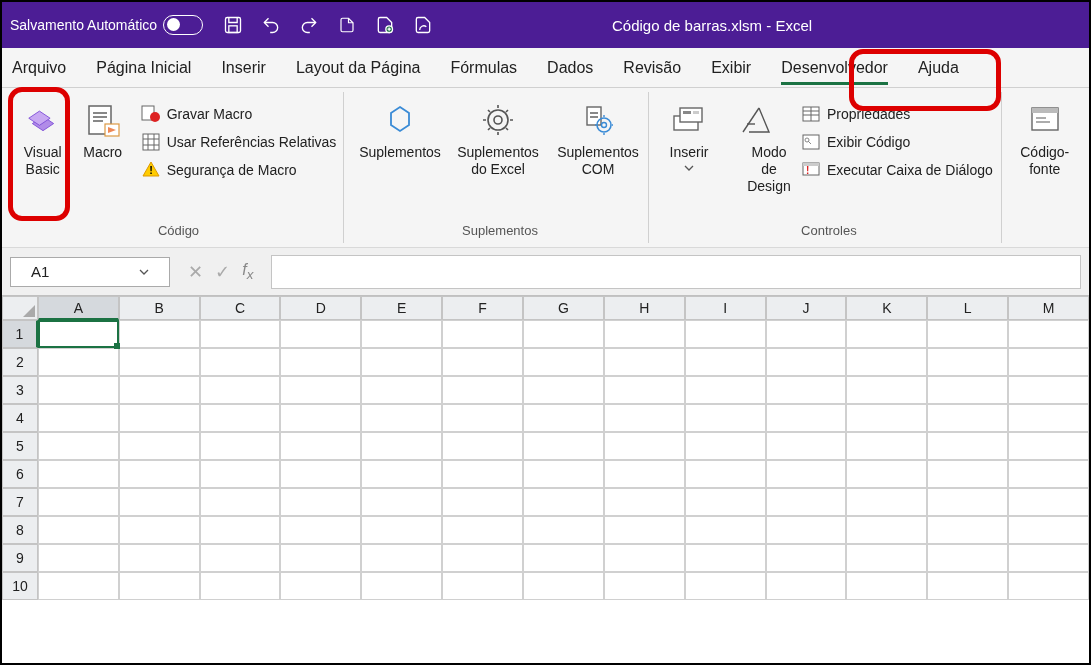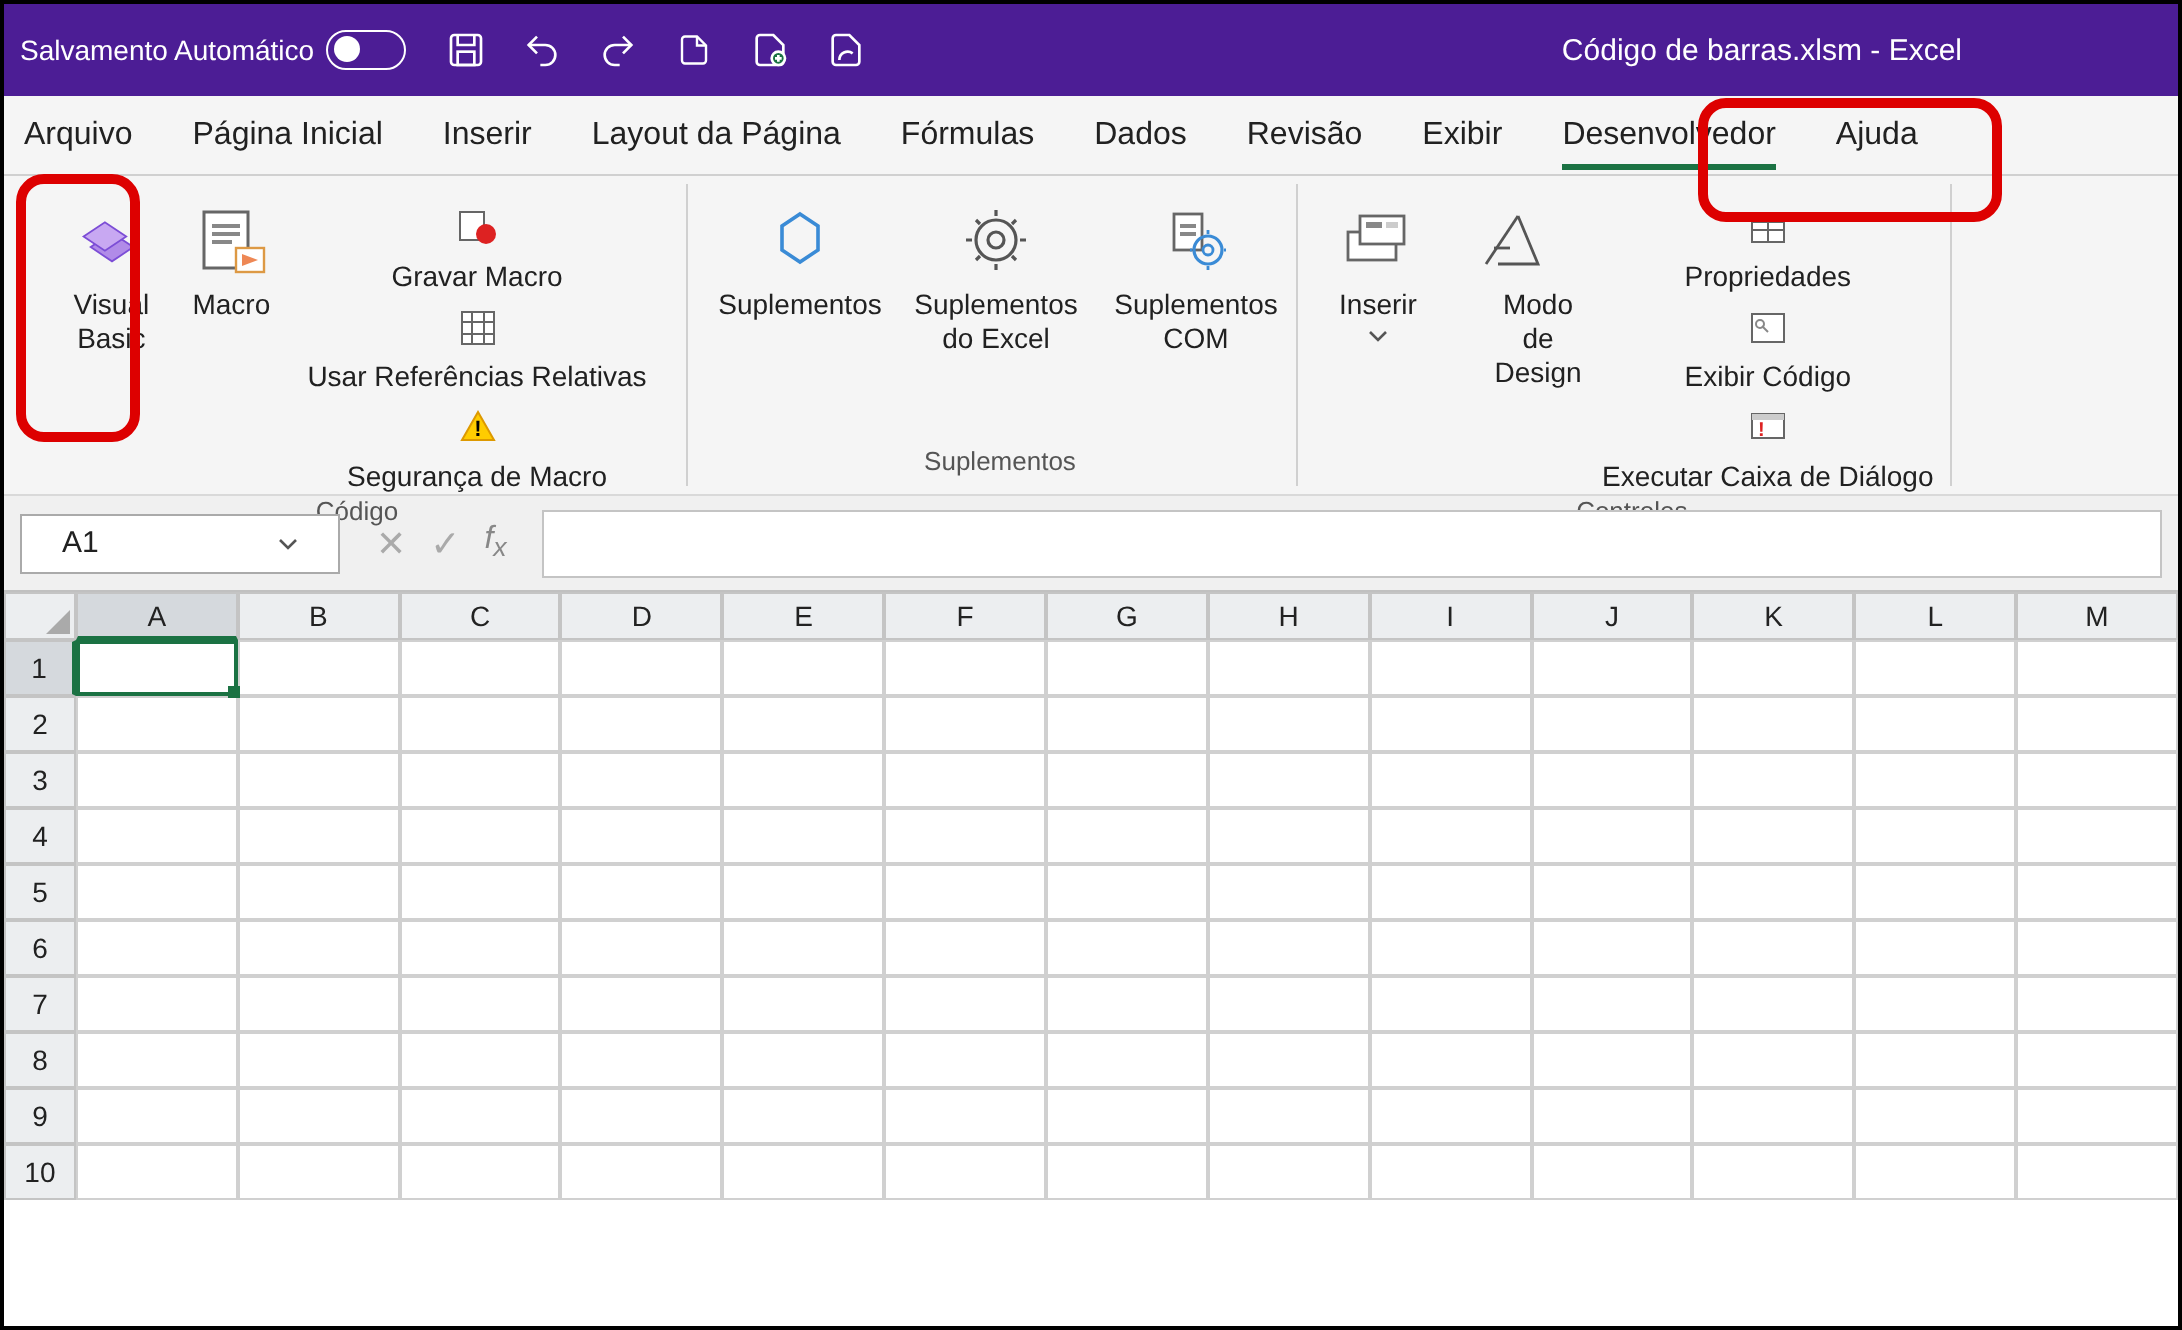--- a/index.html
+++ b/index.html
@@ -3,35 +3,35 @@
 <meta charset="utf-8">
 <style>
 * { margin:0; padding:0; box-sizing:border-box; }
 body { font-family: "Segoe UI", Arial, sans-serif; font-size:14px; color:#212121; background:#fff; overflow:hidden; width:1091px; height:665px; position:relative; border:2px solid #000; }
 .titlebar { height:46px; background:#4c1d95; color:#fff; display:flex; align-items:center; padding:0 8px; gap:8px; font-size:14px; }
 .titlebar .autosave { display:flex; align-items:center; gap:6px; }
 .toggle { width:40px; height:20px; border-radius:10px; border:1.5px solid #fff; position:relative; }
 .toggle::after { content:""; position:absolute; left:3px; top:2px; width:13px; height:13px; border-radius:50%; background:#fff; }
 .qat { display:flex; gap:14px; margin-left:10px; }
 .qat-icon { width:24px; height:24px; display:flex; align-items:center; justify-content:center; color:#fff; }
-.title-center { flex:1; text-align:right; font-size:15px; padding-right:100px; }
+.title-center { flex:1; text-align:center; font-size:15px; padding-right:100px; }
 .tabs { height:40px; display:flex; align-items:center; padding:0 10px; gap:30px; font-size:16px; background:#f5f5f5; border-bottom:1px solid #d0d0d0;}
 .tab { padding:6px 0; cursor:pointer; position:relative; }
 .tab.active { font-weight:400; }
 .tab.active::after { content:""; position:absolute; left:0; right:0; bottom:-2px; height:3px; background:#1b7243; }
 .highlight-red { position:absolute; border:5px solid #d00; border-radius:14px; pointer-events:none; z-index:50; }
 .ribbon { background:#f5f5f5; border-bottom:1px solid #d9d9d9; display:flex; padding:4px 8px 4px 12px; gap:8px; height:160px; }
 .ribbon-group { display:flex; flex-direction:column; align-items:center; padding:2px 4px 2px 4px; border-right:1px solid #d0d0d0; }
 .ribbon-group:last-child { border-right:none; }
 .group-body { display:flex; gap:8px; flex:1; align-items:flex-start;}
 .group-label { font-size:13px; color:#555; margin-top:auto; padding-bottom:3px;}
 .big-btn { display:flex; flex-direction:column; align-items:center; justify-content:flex-start; width:66px; padding:6px 2px; font-size:14px; text-align:center; cursor:pointer; line-height:1.2; gap:4px;}
 .big-btn .ico { width:40px; height:40px; display:flex; align-items:center; justify-content:center; }
 .small-stack { display:flex; flex-direction:column; gap:4px; justify-content:center; }
-.small-btn { display:flex; align-items:center; gap:6px; font-size:14px; padding:2px 4px; cursor:pointer; white-space:nowrap;flex-direction:column;}
+.small-btn { display:flex; align-items:center; gap:6px; font-size:14px; padding:2px 4px; cursor:pointer; white-space:nowrap;}
 .small-btn .sico { width:20px; height:20px; display:flex; align-items:center; justify-content:center; flex-shrink:0;}
 .formula-bar { height:48px; display:flex; align-items:center; padding:6px 8px; gap:8px; border-bottom:1px solid #c0c0c0; background:#f0f0f0;}
 .name-box { width:160px; height:30px; border:1px solid #aaa; background:#fff; display:flex; align-items:center; padding:0 20px; justify-content:space-between; font-size:15px;}
 .fb-icons { display:flex; gap:12px; align-items:center; color:#888; padding:0 10px;}
 .fb-input { flex:1; height:34px; border:1px solid #c4c4c4; background:#fff; padding:4px 8px;}
 .grid-wrap { display:flex; flex-direction:column; }
 .col-headers { display:flex; height:24px; }
 .corner { width:36px; border:0.5px solid #c4c4c4; background:#eceef0; position:relative;}
 .corner::after{content:"";position:absolute;right:2px;bottom:2px;width:0;height:0;border-left:12px solid transparent;border-bottom:12px solid #aaa;}
 .ch { width:81px; border:0.5px solid #c4c4c4; background:#eceef0; display:flex; align-items:center; justify-content:center; font-size:14px; color:#222; cursor:pointer;}
@@ -273,20 +273,34 @@
               </svg>
           </div>
           <span>Executar Caixa de Diálogo</span>
         </div>
       </div>
     </div>
     <div class="group-label">Controles</div>
   </div>
 
   <div class="ribbon-group" style="border-right:none;">
+    <div class="group-body">
+      <div class="big-btn" style="width:62px;">
+        <div class="ico">
+          <svg width="34" height="30" viewBox="0 0 34 30">
+              <rect x="4" y="3" width="26" height="22" fill="#fff" stroke="#666" stroke-width="1.4"></rect>
+              <rect x="4" y="3" width="26" height="5" fill="#bbb"></rect>
+              <line x1="8" y1="13" x2="18" y2="13" stroke="#888" stroke-width="1.4"></line>
+              <line x1="8" y1="17" x2="22" y2="17" stroke="#888" stroke-width="1.4"></line>
+            </svg>
+        </div>
+        <span style="white-space:pre-line;">Código-
+fonte</span>
+      </div>
+    </div>
     <div class="group-label">&nbsp;</div>
   </div>
 
 </div>
 
 <div class="formula-bar">
   <div class="name-box">
     <span>A1</span>
     <svg width="10" height="6" viewBox="0 0 10 6">
         <path d="M1 1 L5 5 L9 1" fill="none" stroke="#555" stroke-width="1.3"></path>

